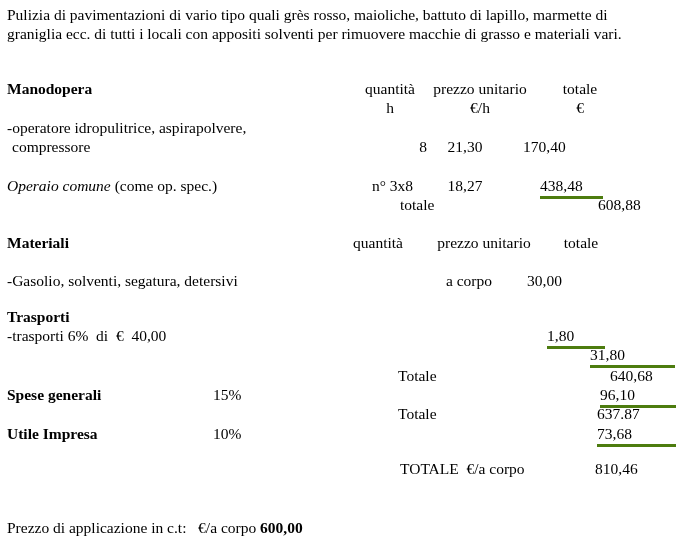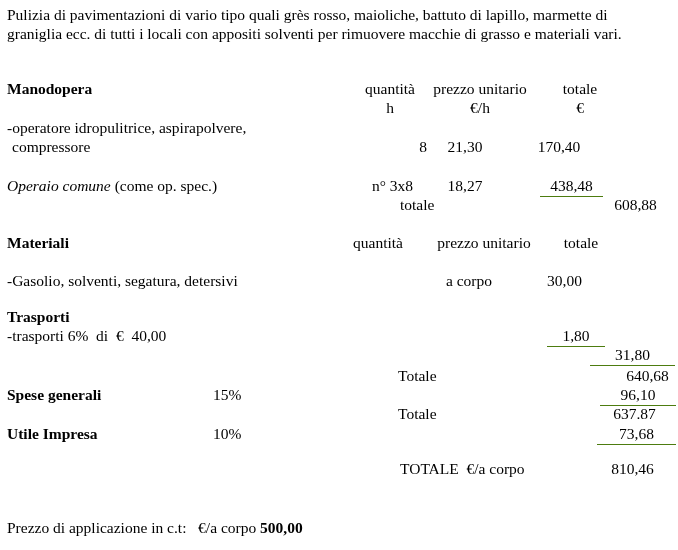--- a/index.html
+++ b/index.html
@@ -7,24 +7,24 @@
     position:relative;
     width:678px; height:550px;
     background:#ffffff;
     color:#000000;
     font-family:"Liberation Serif","DejaVu Serif",serif;
     font-size:15.5px;
     line-height:19px;
   }
   .t { position:absolute; white-space:pre; }
   .c { text-align:center; }
-  .r { text-align:center; }
+  .r { text-align:left; }
   .b { font-weight:bold; }
   .i { font-style:italic; }
-  .u { border-bottom:1px solid #4d7c0f; padding-bottom:1px; }
+  .u { border-bottom:3px solid #4d7c0f; padding-bottom:1px; }
 </style>
 </head>
 <body>
 
 <div class="page">
 
   <div class="t" style="left:7px; top:5px;">Pulizia di pavimentazioni di vario tipo quali grès rosso, maioliche, battuto di lapillo, marmette di</div>
   <div class="t" style="left:7px; top:24px;">graniglia ecc. di tutti i locali con appositi solventi per rimuovere macchie di grasso e materiali vari.</div>
 
   <div class="t b" style="left:7px;   top:79px;">Manodopera</div>
@@ -74,15 +74,15 @@
   <div class="t" style="left:398px; top:404px;">Totale</div>
   <div class="t r" style="left:597px; top:404px; width:75px;">637.87</div>
 
   <div class="t b" style="left:7px;   top:424px;">Utile Impresa</div>
   <div class="t" style="left:213px; top:424px;">10%</div>
   <div class="t r u" style="left:597px; top:424px; width:79px;">73,68</div>
 
   <div class="t" style="left:400px; top:459px;">TOTALE  €/a corpo</div>
   <div class="t r" style="left:595px; top:459px; width:75px;">810,46</div>
 
-  <div class="t" style="left:7px; top:518px;"><span>Prezzo di applicazione in c.t:   €/a corpo </span><span class="b">500,00</span></div>
+  <div class="t" style="left:7px; top:518px;"><span>Prezzo di applicazione in c.t:   €/a corpo </span><span class="b">600,00</span></div>
 
 </div>
 
 </body></html>

